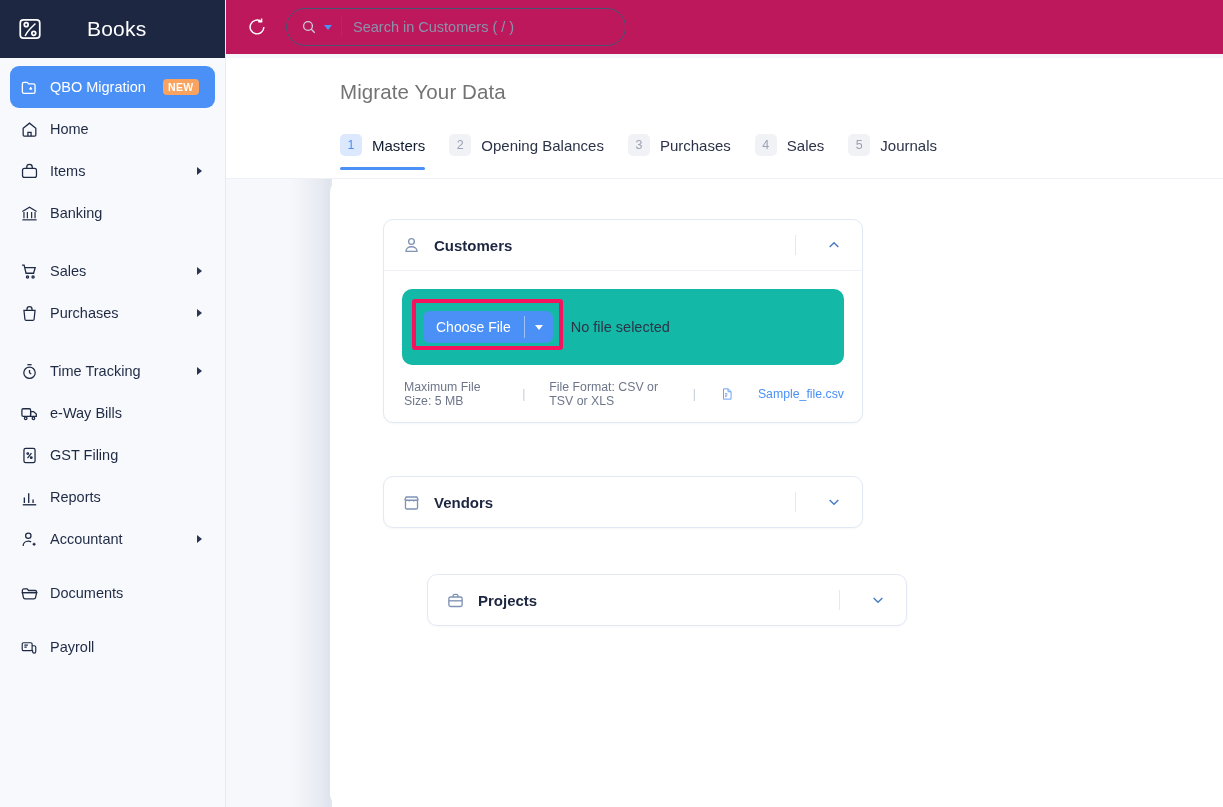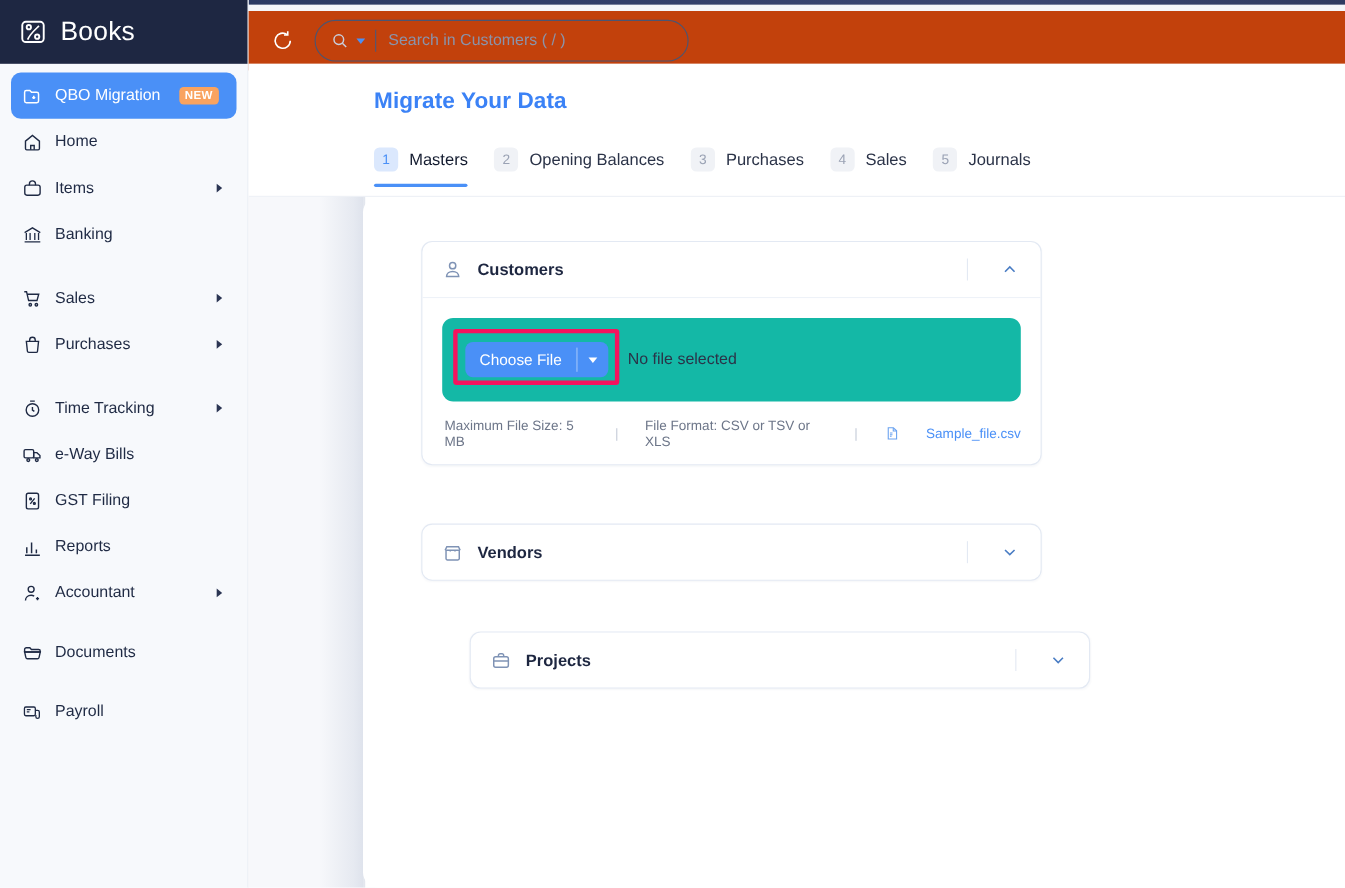--- a/index.html
+++ b/index.html
@@ -36,22 +36,23 @@
   }
   .brand {
     height: 58px;
     background: #1e2742;
     display: flex; align-items: center;
     padding-left: 17px;
     gap: 12px;
   }
   .brand-name {
     color: #ffffff;
-    font-size: 24px;
+    font-size: 21px;
     letter-spacing: .2px;
+    margin-left: 32px;
   }
   .nav { padding: 8px 10px 0 10px; }
   .nav-item {
     display: flex; align-items: center;
     height: 42px;
     border-radius: 9px;
     padding: 12px 9px;
     gap: 11px;
     color: #1f2a44;
     font-size: 14.5px;
@@ -81,23 +82,23 @@
     width: 0; height: 0;
     border-left: 5px solid #2b3553;
     border-top: 4px solid transparent;
     border-bottom: 4px solid transparent;
   }
   .nav-gap { height: 16px; }
   .nav-gap.sm { height: 12px; }
 
   
   .topbar {
-    position: absolute; left: 226px; top: 10px;
+    position: absolute; left: 226px; top: 0;
     width: 997px; height: 54px;
-    background: #c2410c;
+    background: #be185d;
     display: flex; align-items: center;
     padding-left: 17px;
     gap: 15px;
   }
   .refresh-btn {
     width: 28px; height: 28px;
     display: flex; align-items: center; justify-content: center;
     cursor: pointer;
   }
   .search-box {
@@ -133,21 +134,21 @@
     width: 997px; height: 749px;
     background: #ffffff;
   }
   .page-head {
     position: absolute; left: 226px; top: 58px;
     width: 997px; height: 121px;
     background: #ffffff;
   }
   .page-title {
     position: absolute; left: 114px; top: 22px;
-    font-size: 20.5px; color: #3b82f6; font-weight: bold;
+    font-size: 20.5px; color: #737373; font-weight: normal;
     letter-spacing: .1px;
   }
   .tabs {
     position: absolute; left: 114px; top: 76px;
     display: flex; align-items: center; gap: 0;
   }
   .tab {
     display: flex; align-items: center; gap: 10px;
     padding: 0 24px 14px 0;
     cursor: pointer;
@@ -194,21 +195,21 @@
   }
   .panel-body {
     position: absolute; left: 0; top: 0;
     width: 893px; height: 539px;
     overflow: hidden;
   }
 
   
   .card {
     position: absolute; left: 53px;
-    width: 564px;
+    width: 480px;
     background: #ffffff;
     border: 1px solid #e3e9f3;
     border-radius: 10px;
     box-shadow: 0 1px 2px rgba(30,50,90,.04);
   }
   .card-head {
     height: 50px;
     display: flex; align-items: center;
     padding: 0 17px 0 18px;
     gap: 13px;

